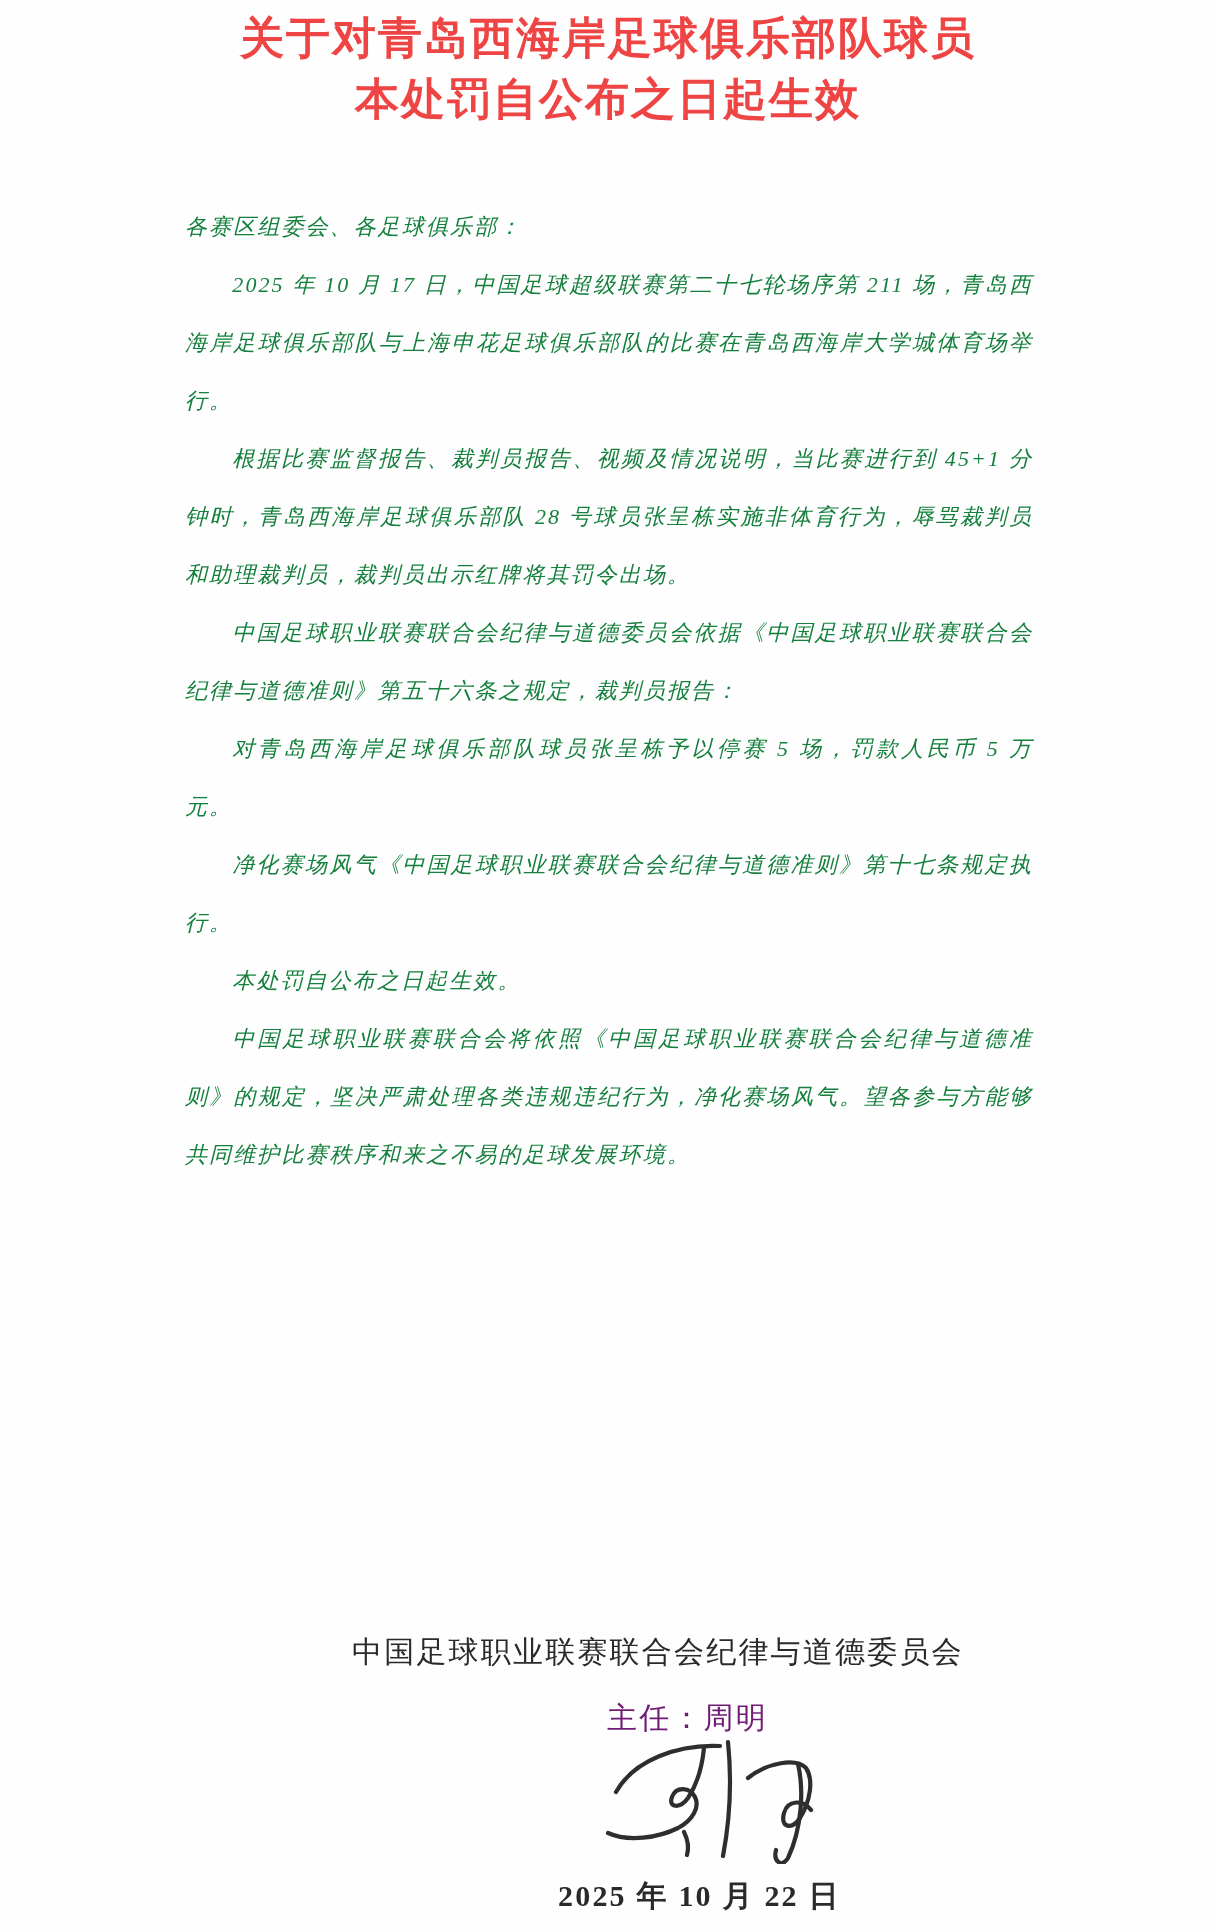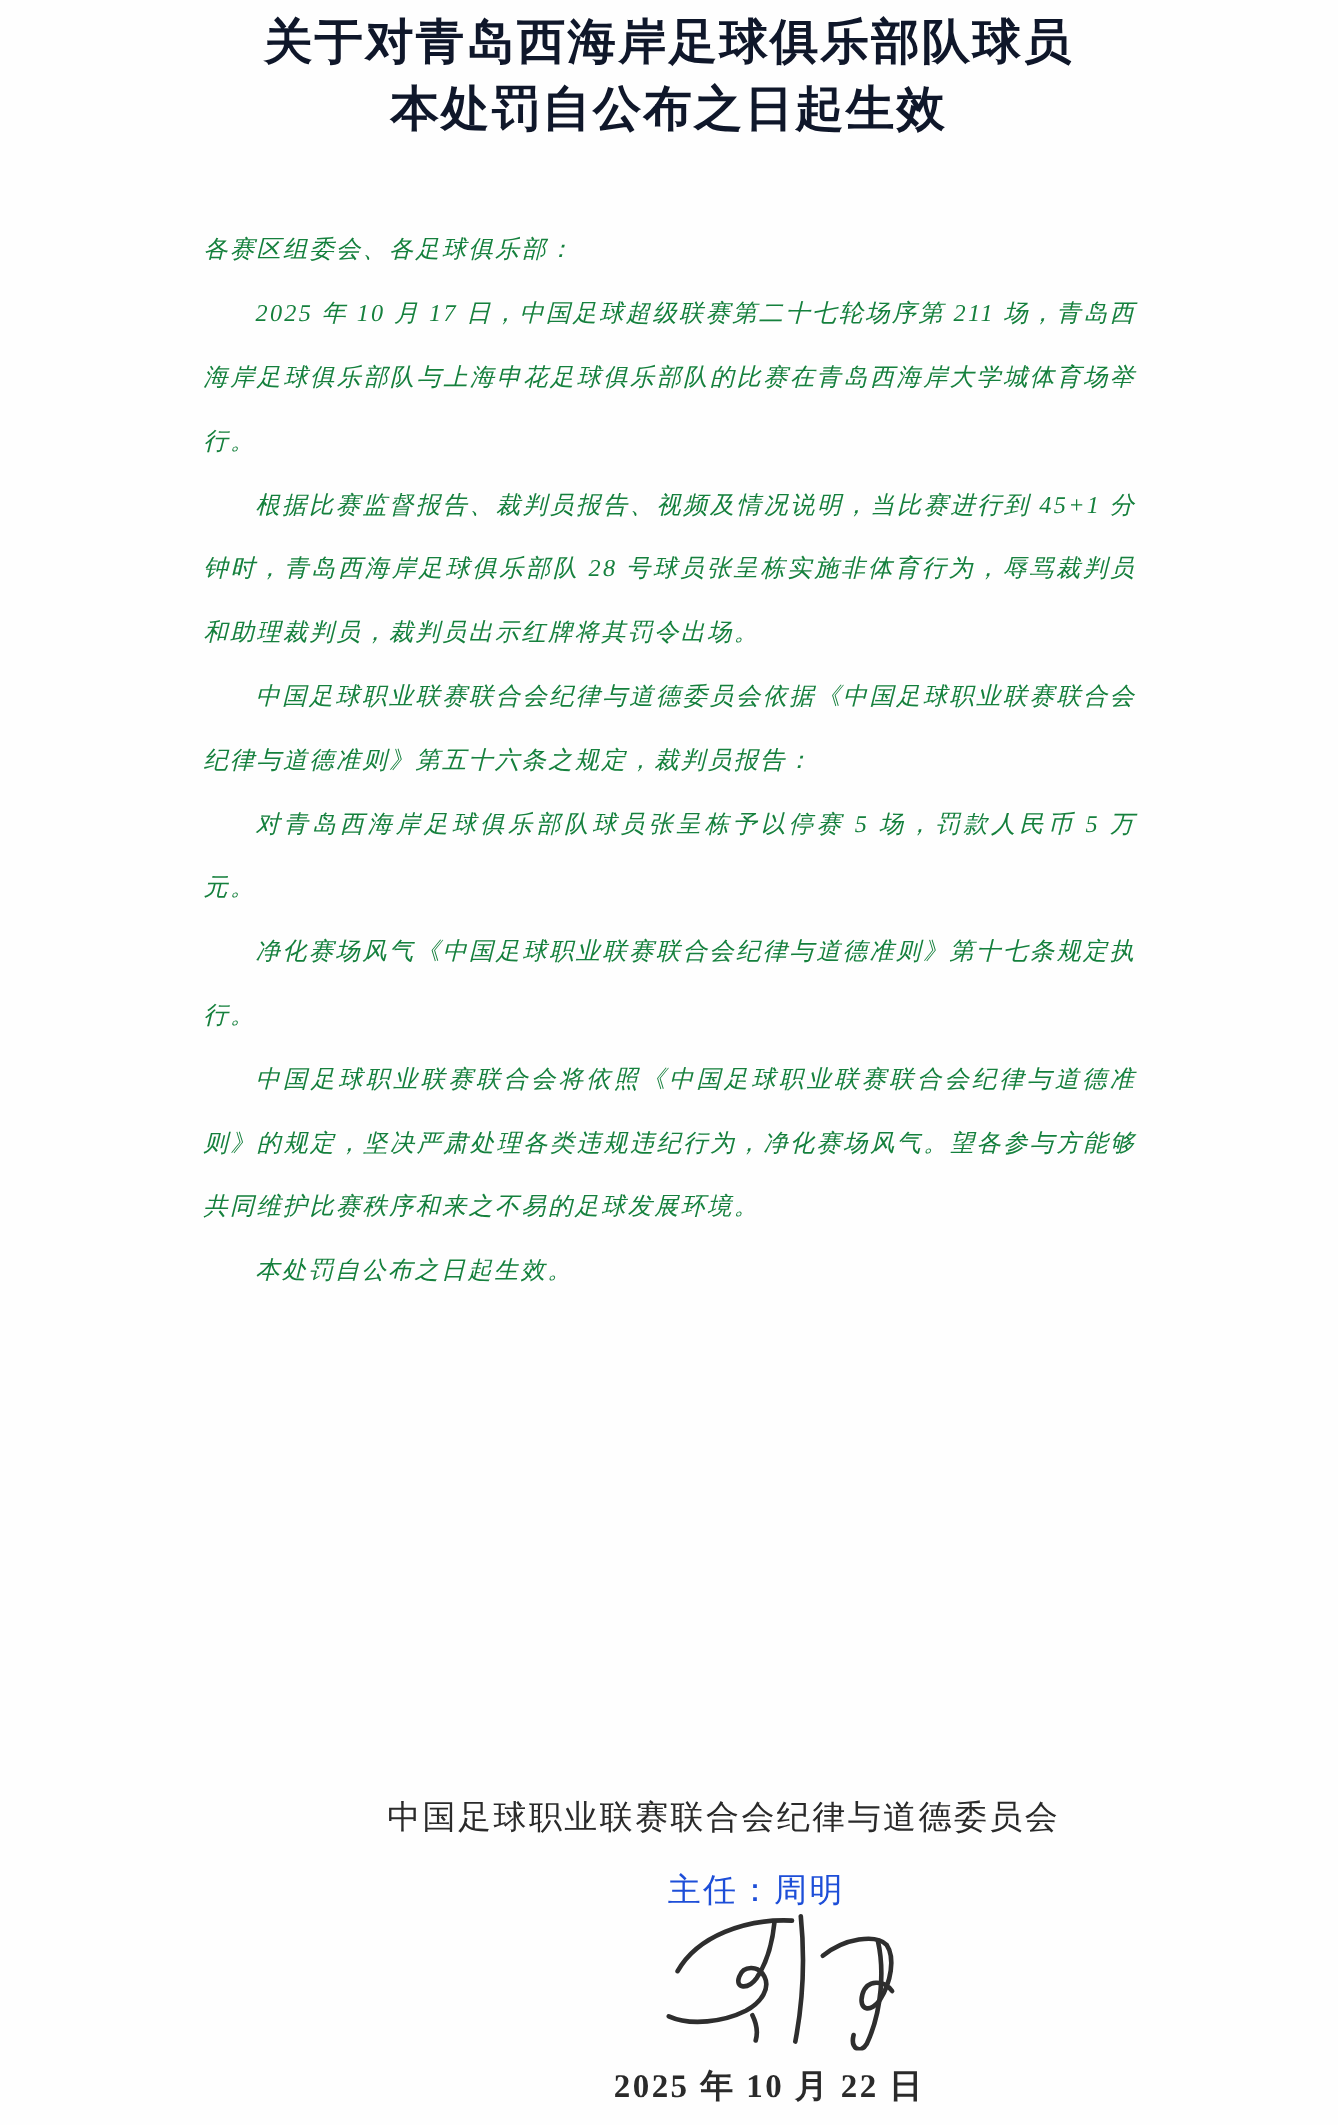--- a/index.html
+++ b/index.html
@@ -14,21 +14,21 @@
     color: #222222;
     overflow: hidden;
   }
   .doc-title {
     padding-top: 8px;
     text-align: center;
     font-size: 44px;
     line-height: 61px;
     font-weight: 700;
     letter-spacing: 2px;
-    color: #0f172a;
+    color: #ef4444;
   }
   .doc-title .t-line { display: block; }
   .content {
     position: absolute;
     top: 198px;
     left: 185px;
     width: 848px;
     font-size: 22px;
     line-height: 58px;
     letter-spacing: 2.1px;
@@ -46,21 +46,21 @@
     letter-spacing: 2.2px;
     color: #2a2a2a;
     white-space: nowrap;
   }
   .sig-director {
     position: absolute;
     top: 1698px;
     left: 607px;
     font-size: 30px;
     letter-spacing: 2.2px;
-    color: #1d4ed8;
+    color: #701a75;
     white-space: nowrap;
   }
   .sig-handwriting {
     position: absolute;
     top: 1736px;
     left: 592px;
     width: 250px;
     height: 128px;
   }
   .sig-date {
@@ -84,22 +84,22 @@
     <span class="t-line">本处罚自公布之日起生效</span>
   </h1>
 
   <div class="content">
     <p class="salutation">各赛区组委会、各足球俱乐部：</p>
     <p class="para">2025 年 10 月 17 日，中国足球超级联赛第二十七轮场序第 211 场，青岛西海岸足球俱乐部队与上海申花足球俱乐部队的比赛在青岛西海岸大学城体育场举行。</p>
     <p class="para">根据比赛监督报告、裁判员报告、视频及情况说明，当比赛进行到 45+1 分钟时，青岛西海岸足球俱乐部队 28 号球员张呈栋实施非体育行为，辱骂裁判员和助理裁判员，裁判员出示红牌将其罚令出场。</p>
     <p class="para">中国足球职业联赛联合会纪律与道德委员会依据《中国足球职业联赛联合会纪律与道德准则》第五十六条之规定，裁判员报告：</p>
     <p class="para">对青岛西海岸足球俱乐部队球员张呈栋予以停赛 5 场，罚款人民币 5 万元。</p>
     <p class="para">净化赛场风气《中国足球职业联赛联合会纪律与道德准则》第十七条规定执行。</p>
+    <p class="para">本处罚自公布之日起生效。</p>
     <p class="para">中国足球职业联赛联合会将依照《中国足球职业联赛联合会纪律与道德准则》的规定，坚决严肃处理各类违规违纪行为，净化赛场风气。望各参与方能够共同维护比赛秩序和来之不易的足球发展环境。</p>
-    <p class="para">本处罚自公布之日起生效。</p>
   </div>
 
   <div class="sig-committee">中国足球职业联赛联合会纪律与道德委员会</div>
 
   <div class="sig-director"><span>主任：</span><span>周明</span></div>
 
   <svg class="sig-handwriting" viewBox="0 0 250 128" fill="none" xmlns="http://www.w3.org/2000/svg">
     <g stroke="#2e2e2e" stroke-width="4.2" stroke-linecap="round" fill="none">
 
       <path d="M 24 56 C 42 24, 86 8, 128 10"></path>

